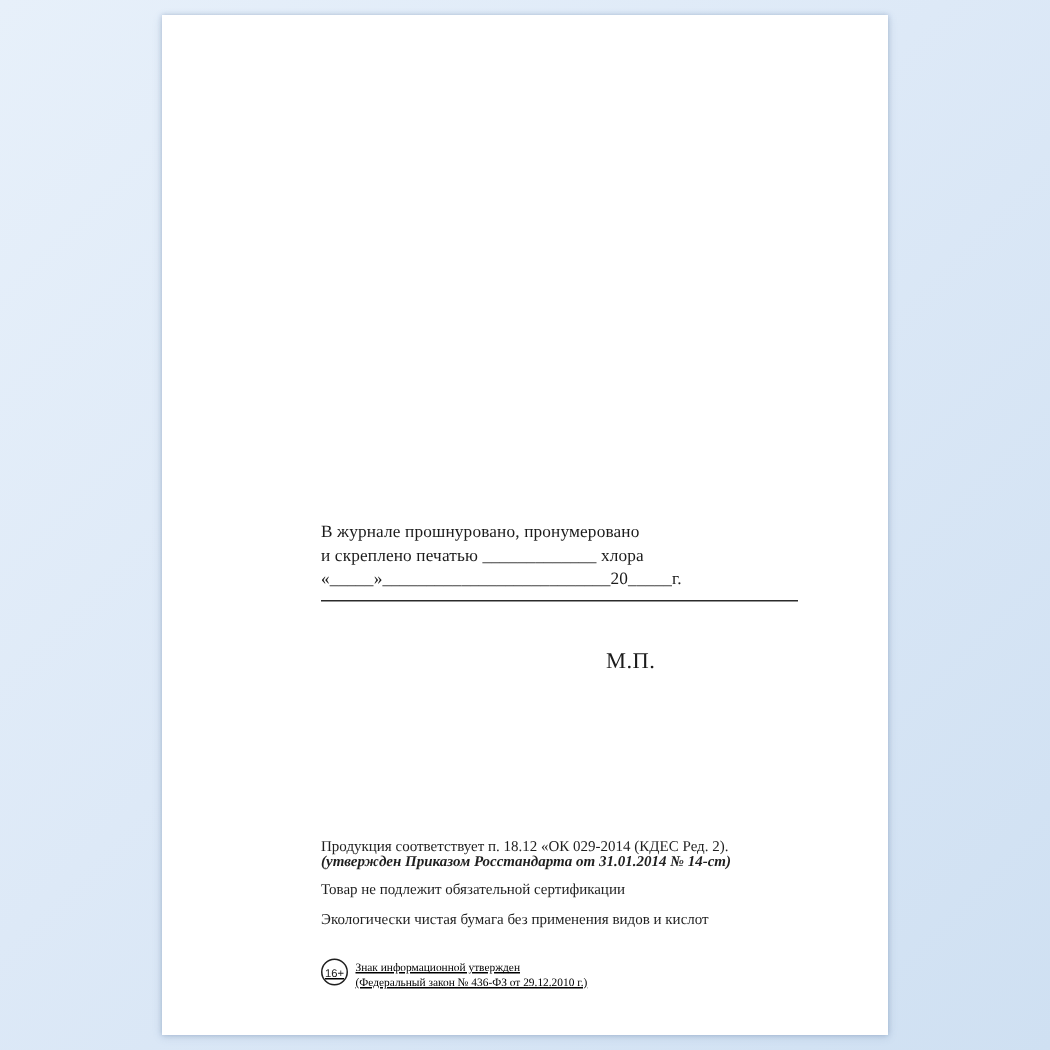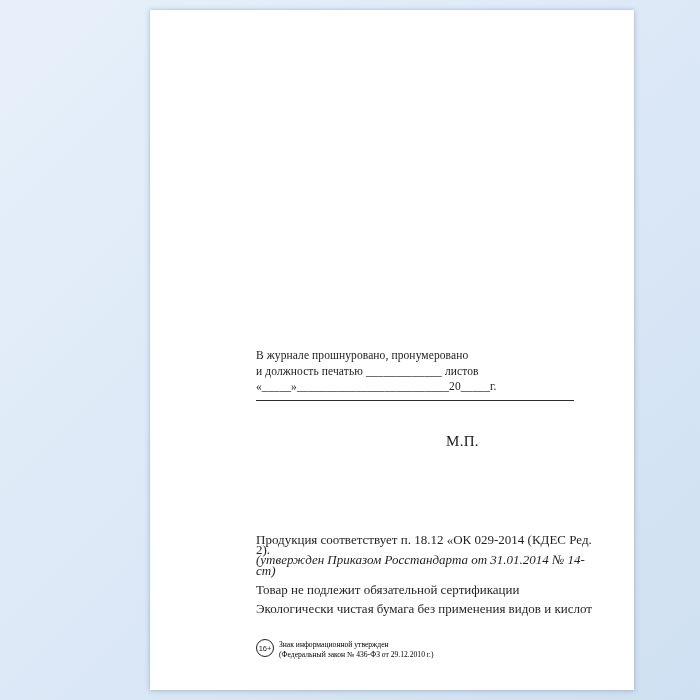--- a/index.html
+++ b/index.html
@@ -21,21 +21,20 @@
   }
   
   #page {
     position: absolute;
     left: 108px;
     top: 10px;
     width: 484px;
     height: 680px;
     background: #ffffff;
     box-shadow: 0 0 3px rgba(90,120,160,0.35), 0 1px 6px rgba(80,110,150,0.22);
-    margin-left: 42px;
   }
   .block {
     position: absolute;
     color: #1b1b1b;
   }
   
   #statement {
     left: 106px;
     top: 338px;
     width: 330px;
@@ -55,39 +54,41 @@
   }
   #mp {
     left: 296px;
     top: 423px;
     font-size: 15px;
     letter-spacing: 0.3px;
   }
   
   #legal {
     left: 106px;
-    top: 525px;
+    top: 550px;
     width: 340px;
-    font-size: 13px;
+    font-size: 10px;
     line-height: 10.2px;
     color: #1f1f1f;
   }
   #legal .para {
     margin-bottom: 9px;
   }
   #legal .ital {
     font-style: italic;
+    font-weight: bold;
   }
   #agerow {
     position: absolute;
     left: 106px;
     top: 628px;
     display: flex;
     align-items: flex-start;
     gap: 5px;
+    text-decoration: underline;
   }
   #agemark {
     width: 16px;
     height: 16px;
     border: 1px solid #1f1f1f;
     border-radius: 50%;
     font-size: 7.5px;
     font-family: "Liberation Sans", sans-serif;
     display: flex;
     align-items: center;
@@ -104,21 +105,21 @@
   }
 </style>
 </head>
 <body>
 
 <div id="stage">
   <div id="page">
 
     <div class="block" id="statement">
       <div class="line">В журнале прошнуровано, пронумеровано</div>
-      <div class="line">и должность печатью _____________ листов</div>
+      <div class="line">и скреплено печатью _____________ хлора</div>
       <div class="line">«_____»__________________________20_____г.</div>
       <span class="rule"></span>
     </div>
 
     <div class="block" id="mp">М.П.</div>
 
     <div class="block" id="legal">
       <div class="para">
         <div>Продукция соответствует п. 18.12 «ОК 029-2014 (КДЕС Ред. 2).</div>
         <div class="ital">(утвержден Приказом Росстандарта от 31.01.2014 № 14-ст)</div>

